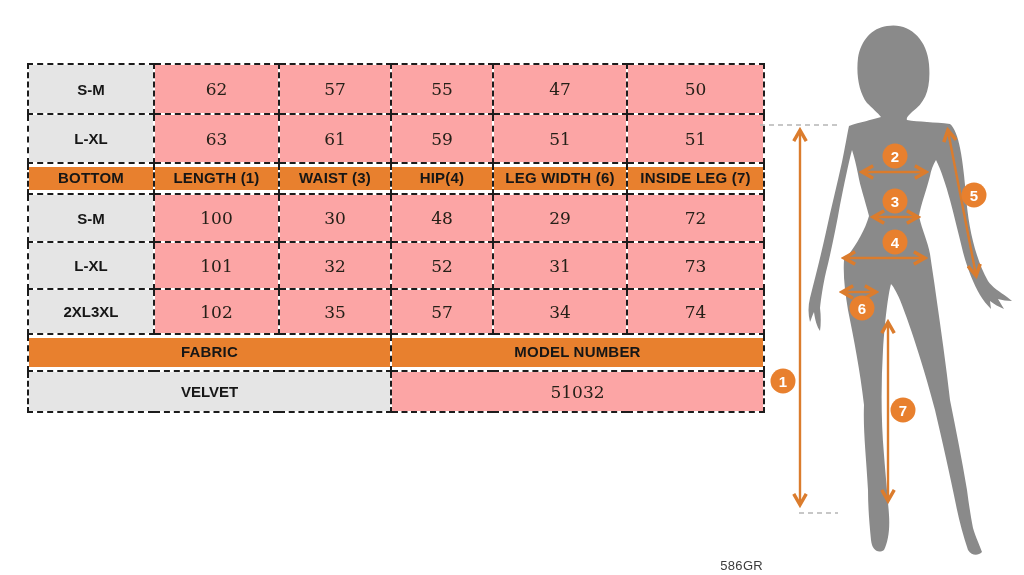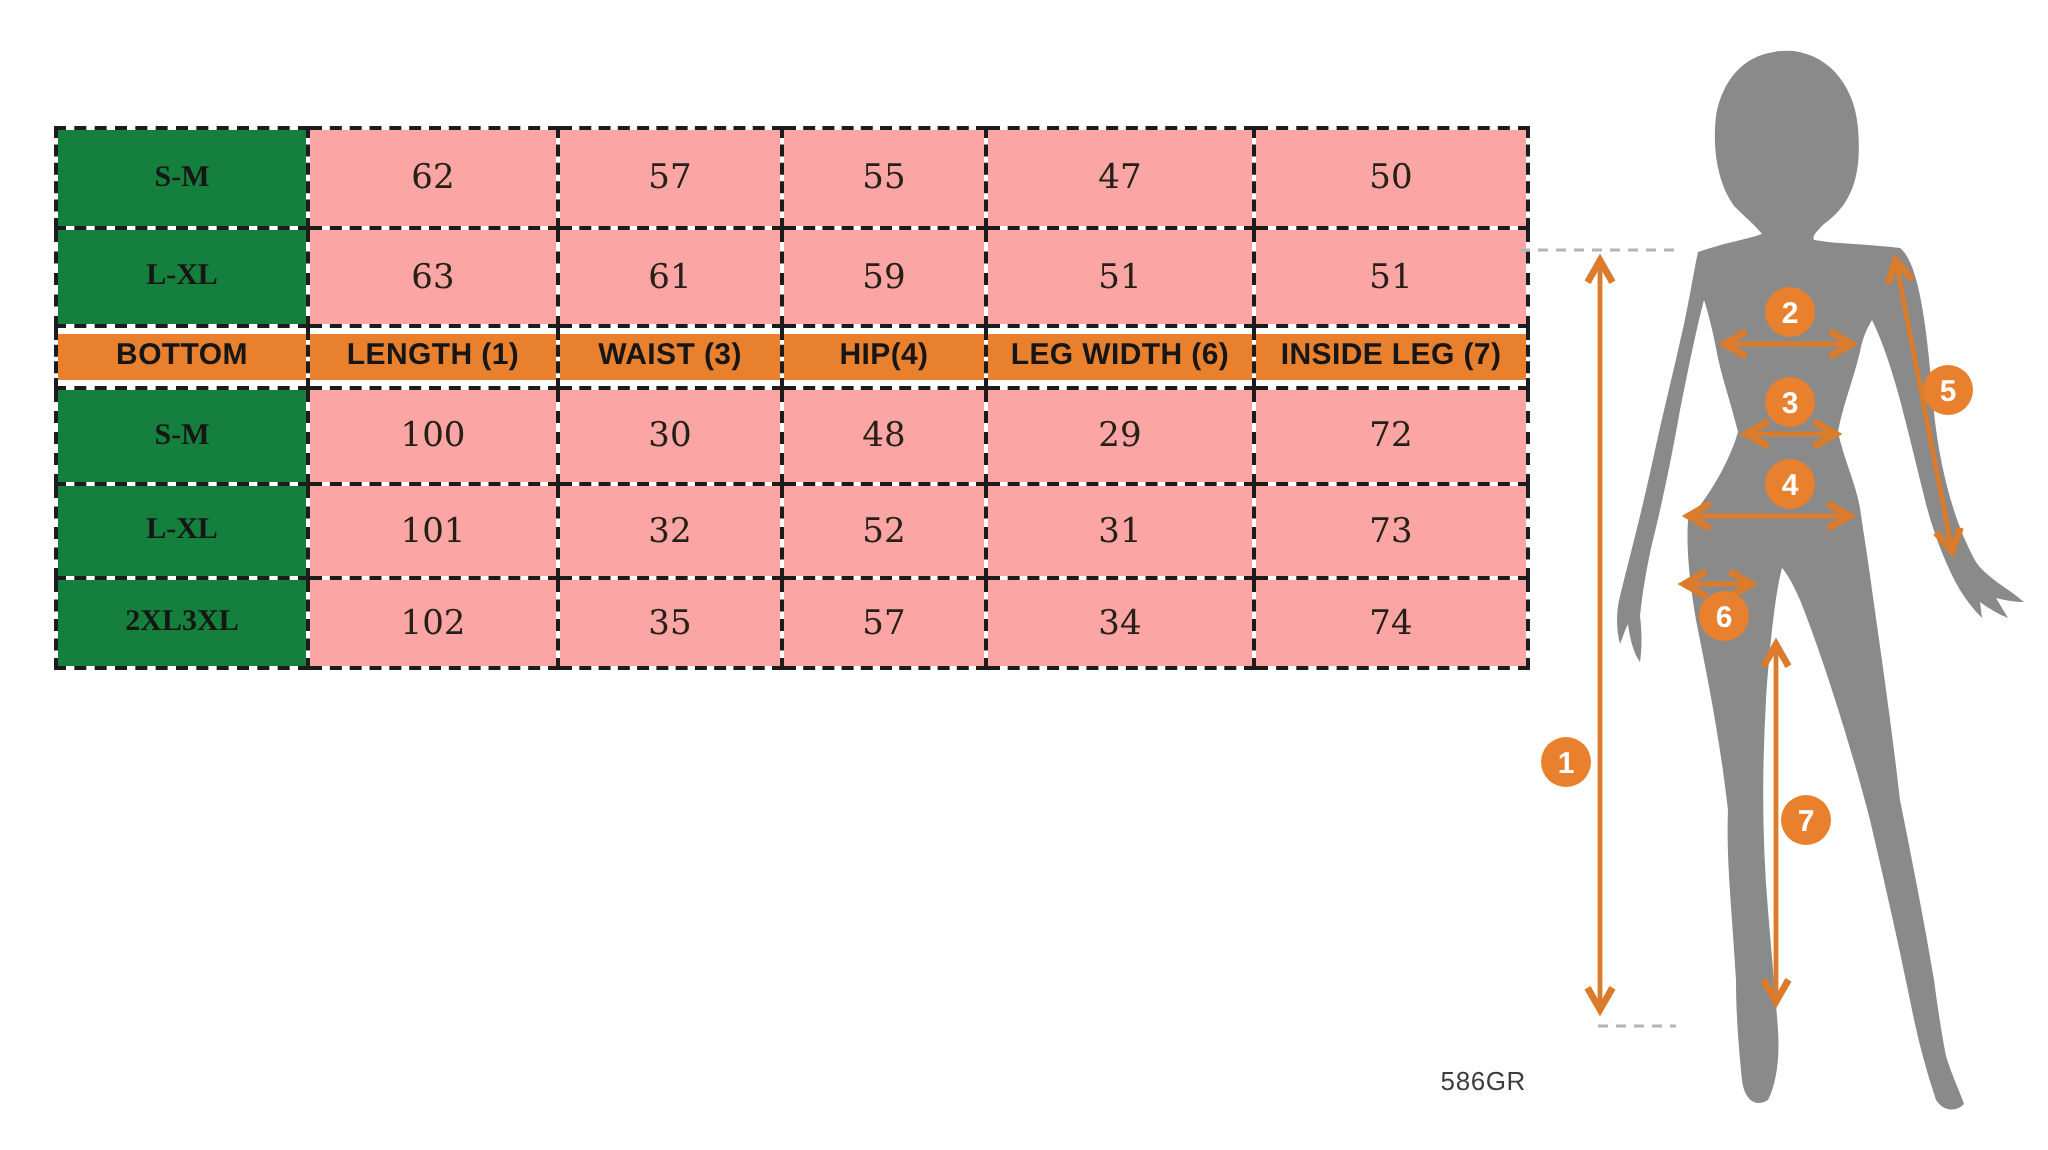--- a/index.html
+++ b/index.html
@@ -16,33 +16,33 @@
     border:2px dashed #1c1c1c; text-align:center; vertical-align:middle;
     padding:0; overflow:hidden;
   }
   td.hdr {
     background:#E8802E; color:#161616; font-weight:bold; font-size:15px;
     letter-spacing:.2px; box-shadow: inset 0 3px 0 #ffffff, inset 0 -3px 0 #ffffff;
     line-height:1.25;
   }
   td.hdr .pad { display:inline-block; max-width:104px; }
   td.size {
-    background:#15803d; color:#161616; font-weight:bold; font-size:15px;font-family:Liberation Serif, serif;
+    background:#e5e5e5; color:#161616; font-weight:bold; font-size:15px;
   }
   td.val {
     background:#fca5a5; color:#252018; font-family:"DejaVu Serif", serif;
     font-size:17px;
   }
   tr.r-h1 { height:50px; } tr.r-d1 { height:50px; } tr.r-d2 { height:49px; }
   tr.r-d3 { height:50px; } tr.r-h2 { height:31px; } tr.r-d4 { height:48px; }
   tr.r-d5 { height:47px; } tr.r-d6 { height:45px;margin-top:32px; } tr.r-f1 { height:37px; }
   tr.r-f2 { height:41px; }
   
   .code-label {
-    position:absolute; left:27px; top:533px; width:736px; text-align:right;
+    position:absolute; left:27px; top:558px; width:736px; text-align:right;
     font-size:13px; color:#3c3c3c; letter-spacing:.3px;
   }
   
   .figure-wrap { position:absolute; left:0; top:0; width:1024px; height:575px; }
   svg text.marker-num {
     font-family:"Liberation Sans", sans-serif; font-weight:bold; font-size:15px;
     fill:#ffffff; text-anchor:middle;
   }
 </style>
 </head>
@@ -98,20 +98,28 @@
       <td class="val">31</td>
       <td class="val">73</td>
     </tr>
     <tr class="r-d6">
       <td class="size">2XL3XL</td>
       <td class="val">102</td>
       <td class="val">35</td>
       <td class="val">57</td>
       <td class="val">34</td>
       <td class="val">74</td>
+    </tr>
+    <tr class="r-f1">
+      <td class="hdr" colspan="3">FABRIC</td>
+      <td class="hdr" colspan="3">MODEL NUMBER</td>
+    </tr>
+    <tr class="r-f2">
+      <td class="size" colspan="3">VELVET</td>
+      <td class="val" colspan="3">51032</td>
     </tr>
   </tbody>
 </table>
 
 <div class="code-label">586GR</div>
 
 <div class="figure-wrap">
   <svg width="1024" height="575" viewBox="0 0 1024 575" xmlns="http://www.w3.org/2000/svg">
     <defs>
       <marker id="ah" viewBox="0 0 10 10" refX="7.5" refY="5" markerWidth="6.5" markerHeight="6.5" orient="auto-start-reverse">

